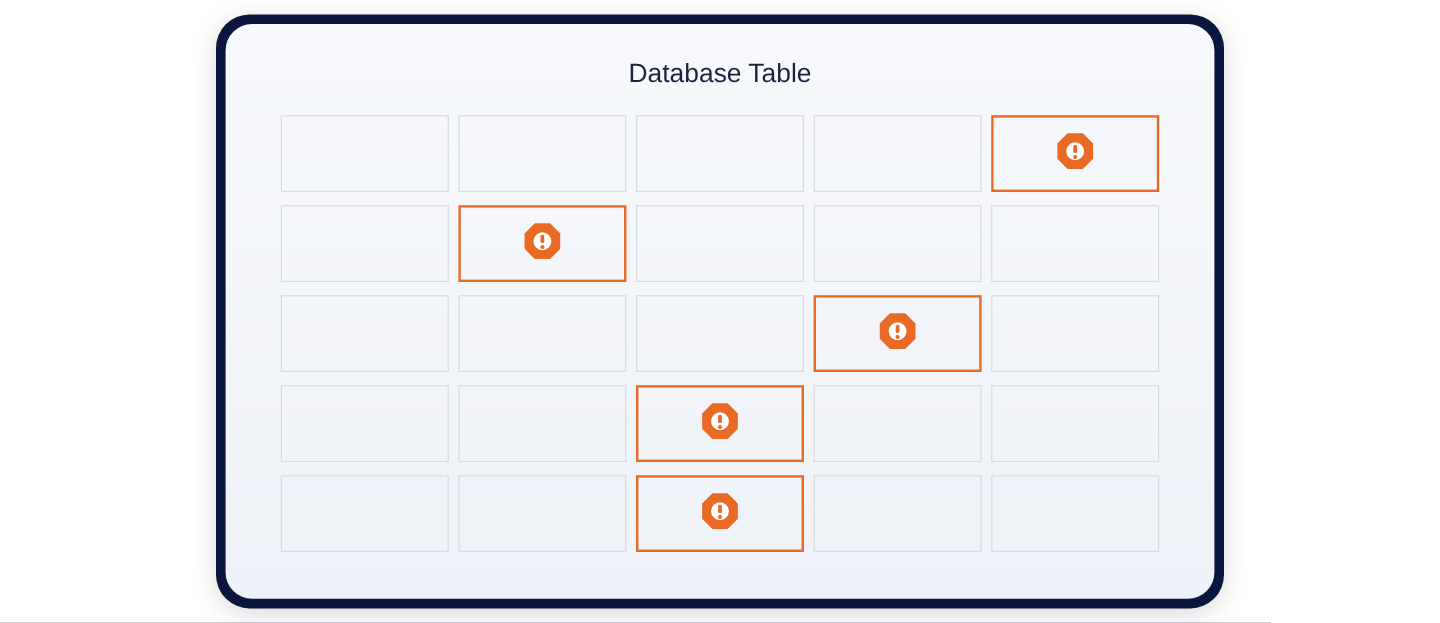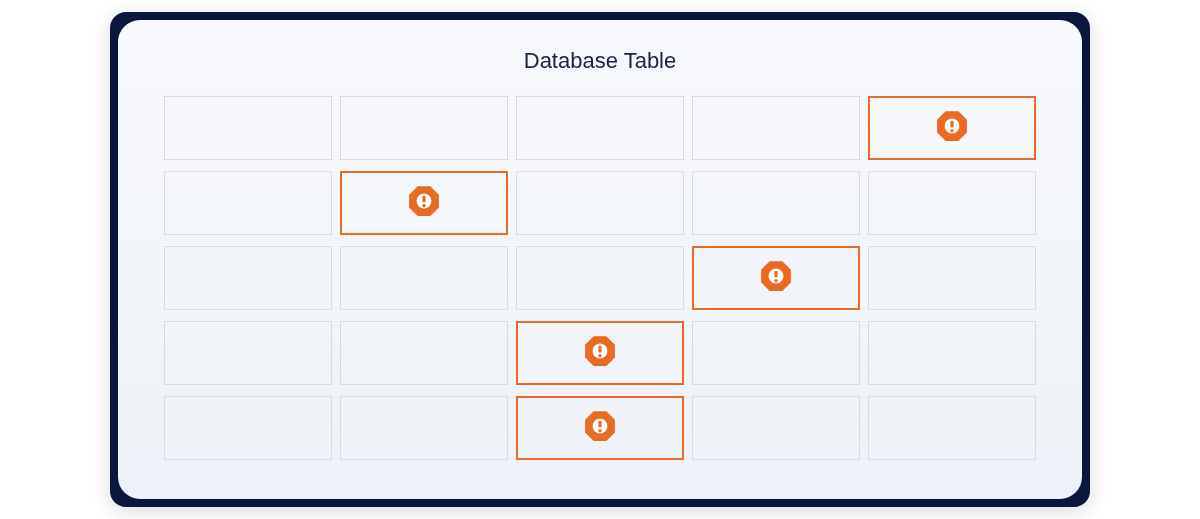--- a/index.html
+++ b/index.html
@@ -6,24 +6,24 @@
   body {
     width: 1200px;
     height: 519px;
     display: flex;
     align-items: center;
     justify-content: center;
     font-family: -apple-system, BlinkMacSystemFont, "Segoe UI", Arial, sans-serif;
     background: #ffffff;
   }
   .outer {
-    width: 980px;
+    width: 840px;
     height: 495px;
     background: #0b163f;
-    border-radius: 16px;
+    border-radius: 28px;
     padding: 8px;
     box-shadow: 0 4px 20px rgba(0,0,0,0.15);
   }
   .panel {
     width: 100%;
     height: 100%;
     background: linear-gradient(180deg, #f7f9fc 0%, #eef1f7 100%);
     border-radius: 22px;
     padding: 28px 46px 36px;
     display: flex;

